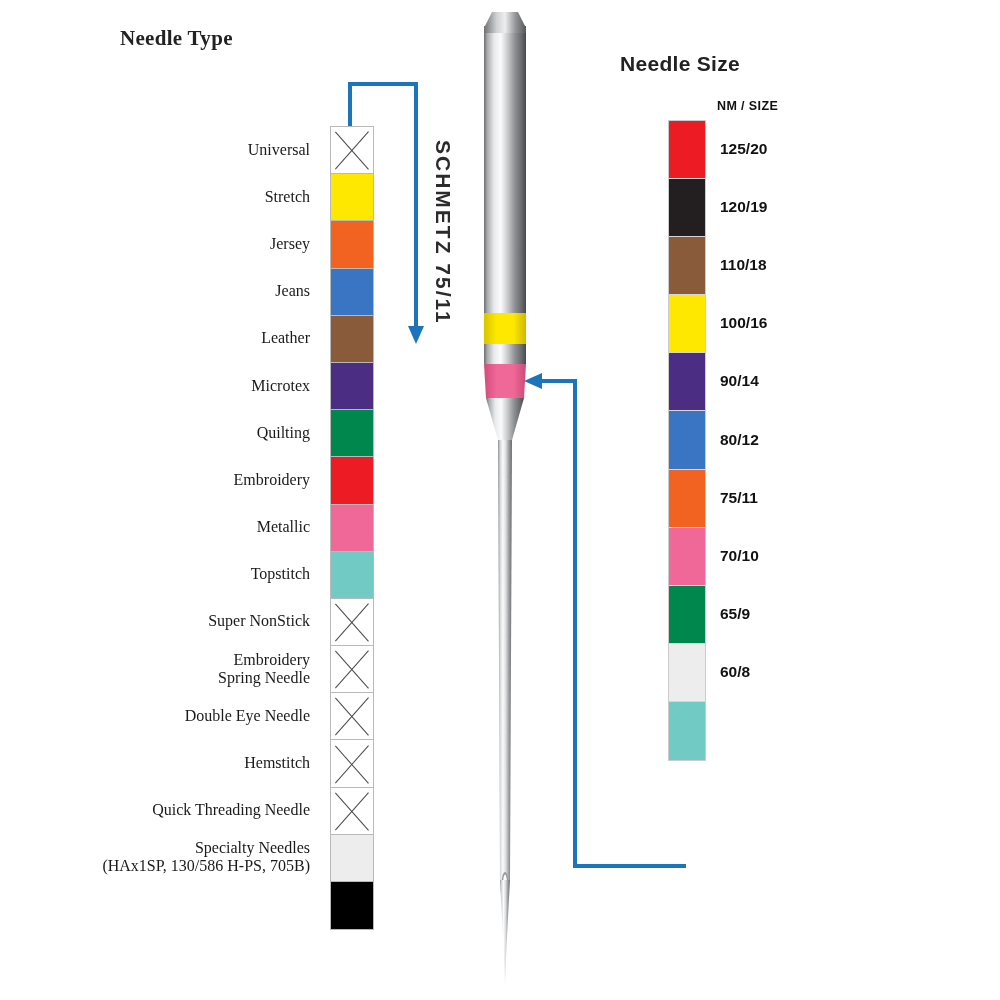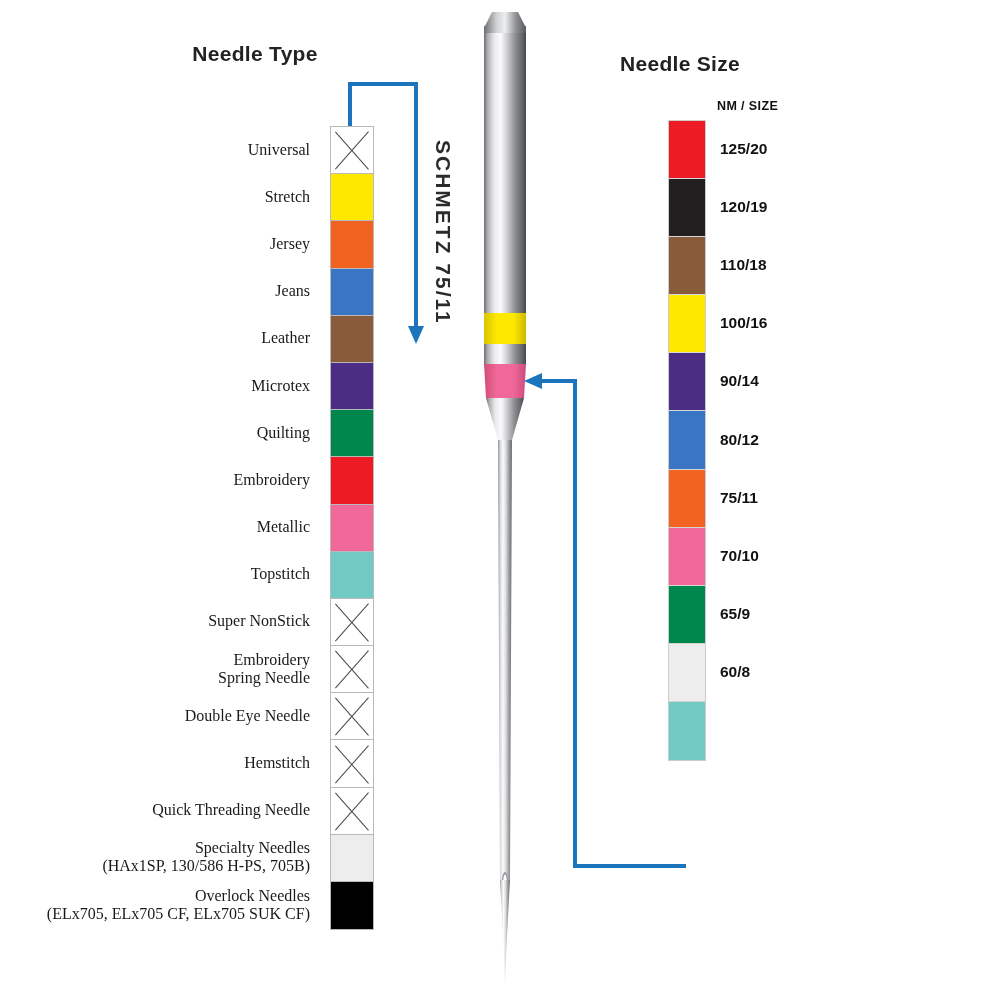--- a/index.html
+++ b/index.html
@@ -15,21 +15,21 @@
   }
 
   
   .heading {
     position: absolute;
     font-size: 21px;
     font-weight: bold;
     color: #222;
     letter-spacing: 0.3px;
   }
-  #needle-type-heading { left: 120px; top: 42px; width: 270px; text-align: center; }
+  #needle-type-heading { left: 120px; top: 26px; width: 270px; text-align: left; font-family: Liberation Serif, serif; }
   #needle-size-heading { left: 560px; top: 52px; width: 240px; text-align: center; }
 
   
   #type-column {
     position: absolute;
     left: 330px;
     top: 126px;
     width: 44px;
     border: 1px solid #b9b9b9;
   }
@@ -221,23 +221,20 @@
         <div>Hemstitch</div>
       </div>
     </div>
     <div class="type-label-row">
       <div class="txt">
         <div>Quick Threading Needle</div>
       </div>
     </div>
     <div class="type-label-row">
       <div class="txt"><div>Specialty Needles</div><span class="sub">(HAx1SP, 130/586 H-PS, 705B)</span></div>
-    </div>
-    <div class="type-label-row">
-      <div class="txt"><div>Overlock Needles</div><span class="sub">(ELx705, ELx705 CF, ELx705 SUK CF)</span></div>
     </div>
   </div>
 
 <div id="type-column">
     <div class="type-swatch" style="background: rgb(255, 255, 255); border-bottom: 1px solid rgb(185, 185, 185);">
       <div class="x-mark"></div>
     </div>
     <div class="type-swatch" style="background: rgb(255, 232, 0); border-bottom: 1px solid rgb(185, 185, 185);"></div>
     <div class="type-swatch" style="background: rgb(242, 99, 34); border-bottom: 1px solid rgb(185, 185, 185);"></div>
     <div class="type-swatch" style="background: rgb(58, 117, 196); border-bottom: 1px solid rgb(185, 185, 185);"></div>

